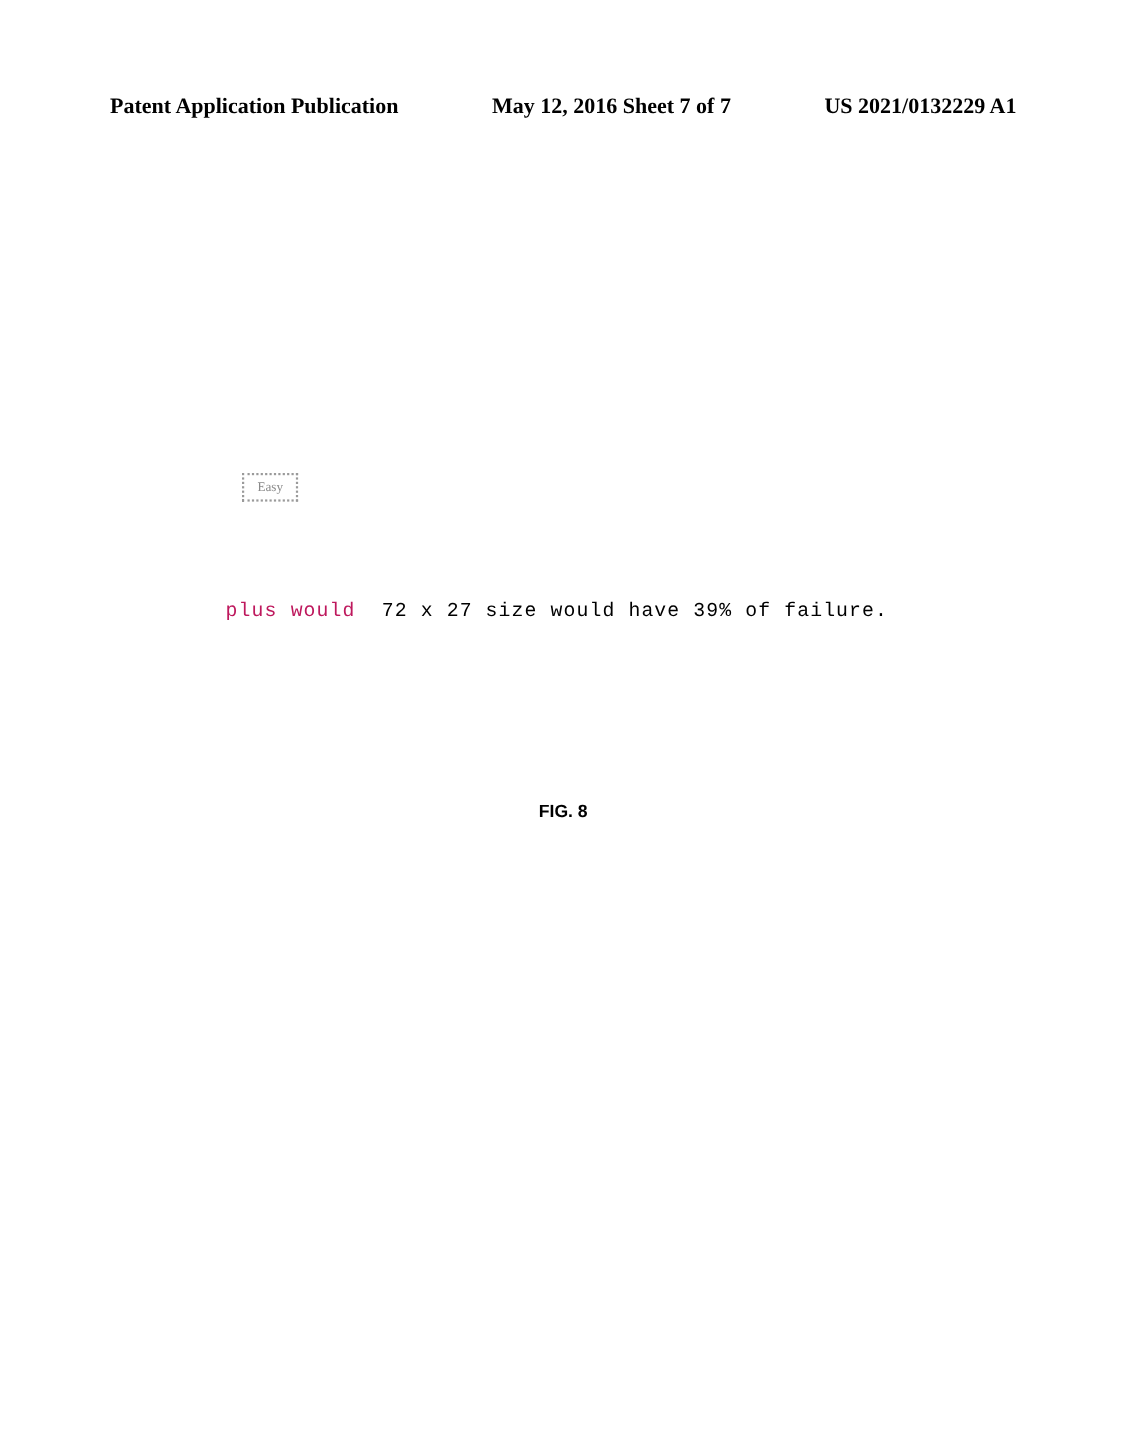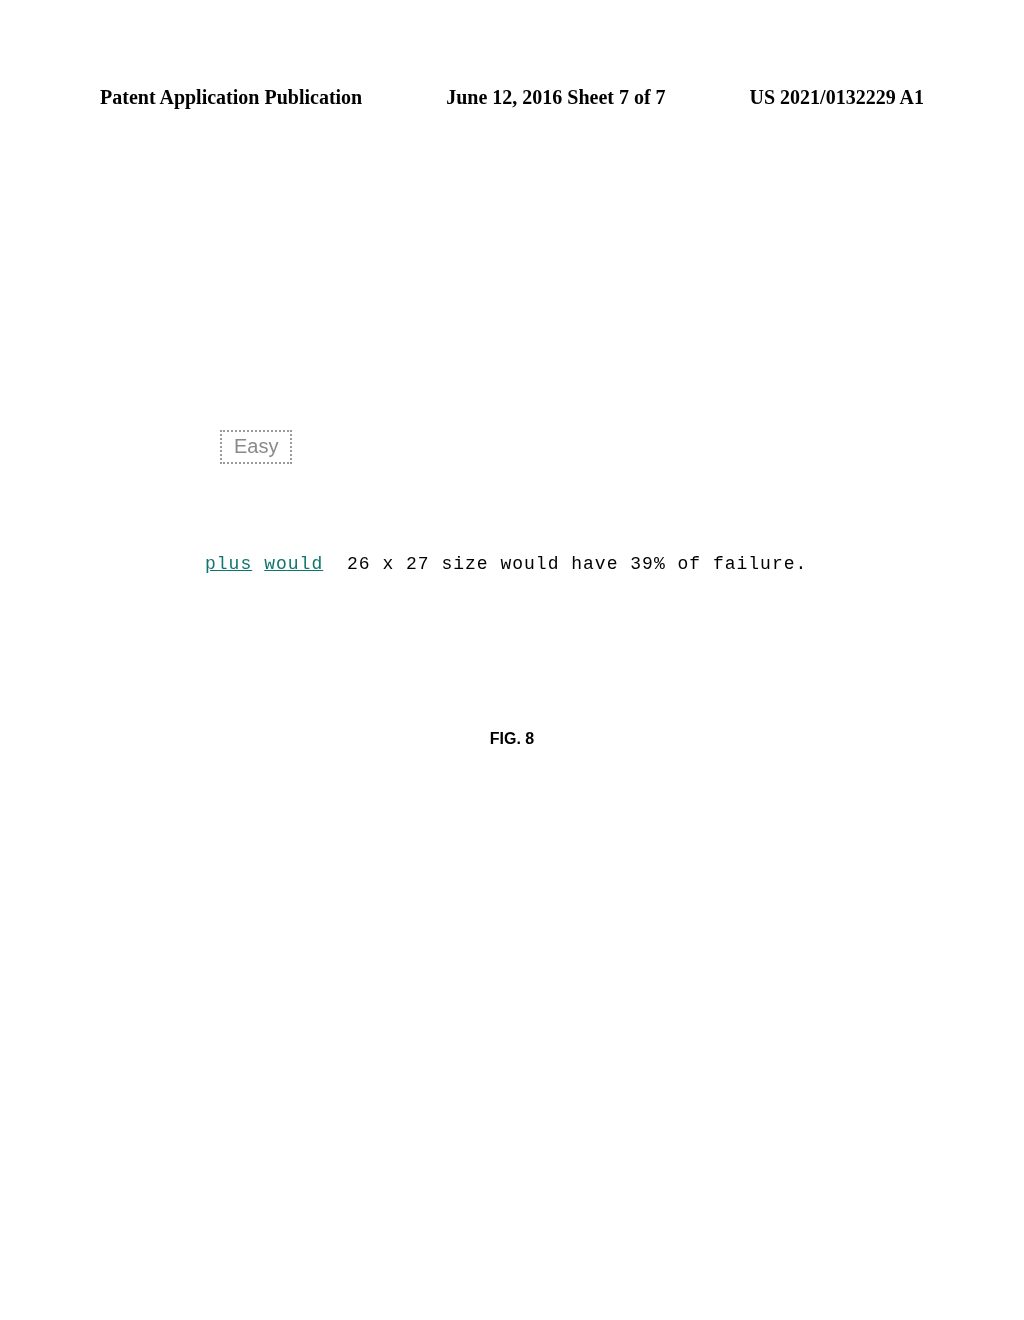--- a/index.html
+++ b/index.html
@@ -43,65 +43,64 @@
     margin-bottom: 55px;
   }
   .easy-button-wrap {
     margin-left: 15px;
     margin-bottom: 90px;
   }
   .easy-button {
     display: inline-block;
     padding: 4px 12px 6px 12px;
     border: 2px dotted #9a9a9a;
-    font-family: Liberation Sans, sans-serif;
-    font-size: 20px;
+    font-family: Liberation Serif, serif;
+    font-size: 12px;
     color: #8a8a8a;
     background: #ffffff;
     line-height: 1;
   }
   .status-line {
     font-family: "Courier New", monospace;
     font-size: 18px;
     letter-spacing: 1px;
     white-space: nowrap;
   }
   .status-line .link {
-    text-decoration: underline;
-    color: #0f766e;
+    color: #be185d;
     margin-right: 12px;
   }
   .fig-caption {
     position: absolute;
     top: 730px;
     left: 0;
     width: 1024px;
     text-align: center;
     font-family: Arial, Helvetica, sans-serif;
     font-size: 16px;
     font-weight: bold;
   }
 </style>
 </head>
 <body>
 
 <div class="page">
 
   <div class="header">
     <span>Patent Application Publication</span>
-    <span class="center">June 12, 2016  Sheet 7 of 7</span>
+    <span class="center">May 12, 2016  Sheet 7 of 7</span>
     <span>US 2021/0132229 A1</span>
   </div>
 
   <div class="figure-area">
 
     <div class="easy-button-wrap">
       <span class="easy-button">Easy</span>
     </div>
 
     <div class="status-line">
-      <span class="link">plus</span><span class="link">would</span><span> 26 x 27 size would have 39% of failure.</span>
+      <span class="link">plus</span><span class="link">would</span><span> 72 x 27 size would have 39% of failure.</span>
     </div>
   </div>
 
   <div class="fig-caption">FIG. 8</div>
 
 </div>
 
 </body></html>

